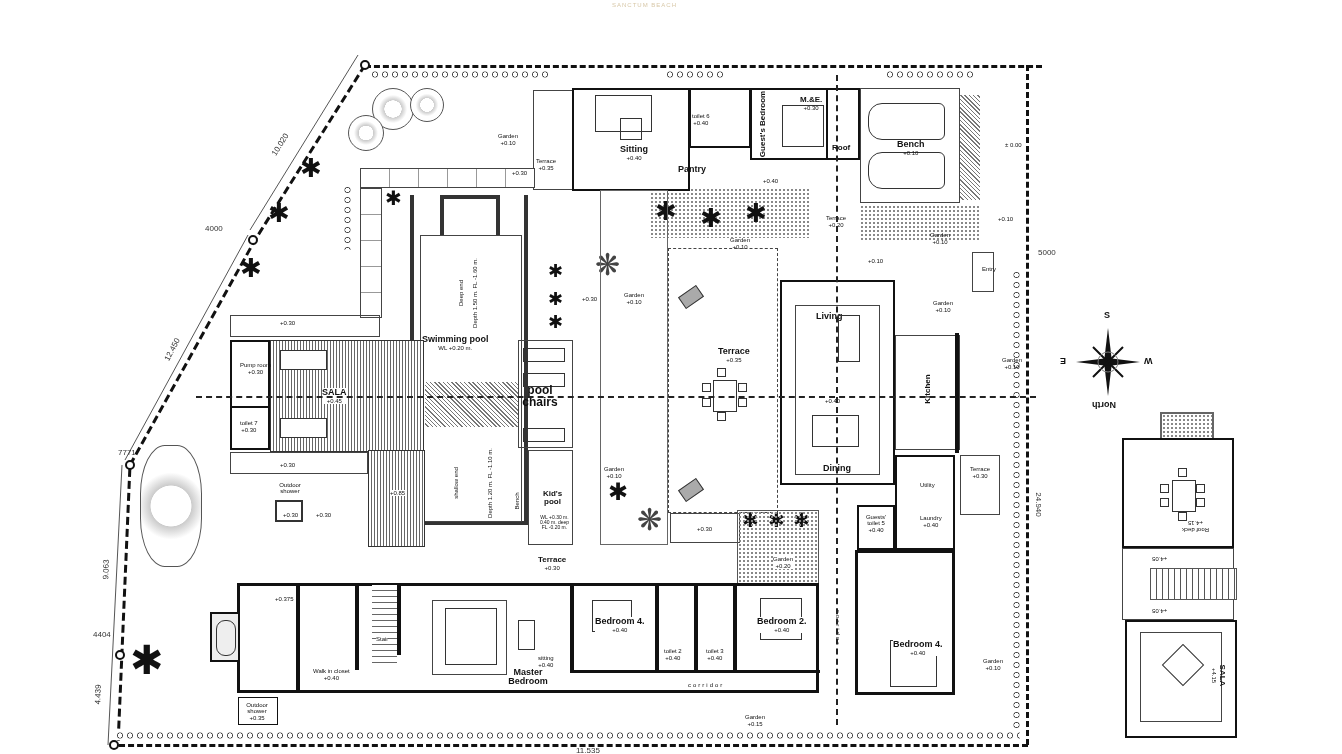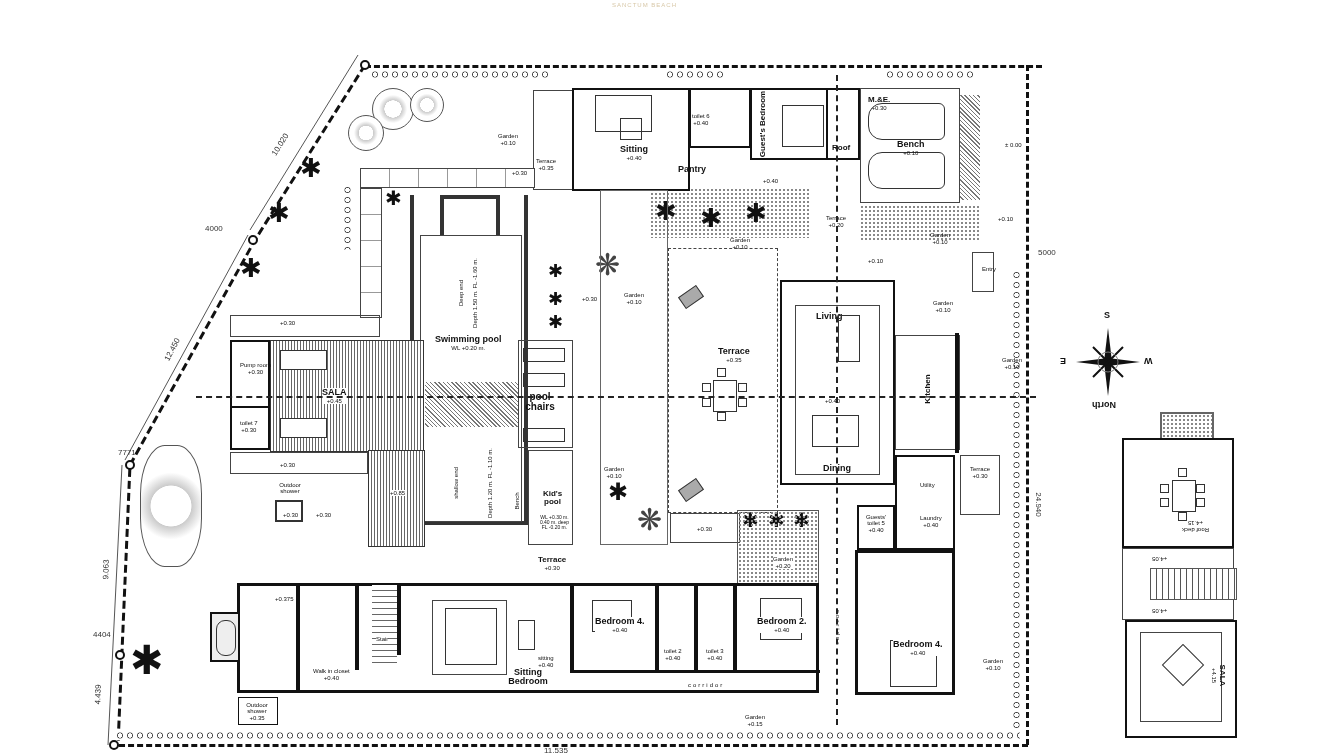--- a/index.html
+++ b/index.html
@@ -50,21 +50,21 @@
   </svg>
   <span class="dim" style="left:268px;top:140px;transform:rotate(-58deg);">10.020</span>
   <span class="dim" style="left:205px;top:224px;">4000</span>
   <span class="dim" style="left:160px;top:345px;transform:rotate(-62deg);">12.450</span>
   <span class="dim" style="left:118px;top:448px;">7771</span>
   <span class="dim" style="left:96px;top:565px;transform:rotate(-88deg);">9.063</span>
   <span class="dim" style="left:93px;top:630px;">4404</span>
   <span class="dim" style="left:88px;top:690px;transform:rotate(-88deg);">4.439</span>
   <span class="dim" style="left:1026px;top:500px;transform:rotate(90deg);">24.940</span>
   <span class="dim" style="left:1038px;top:248px;">5000</span>
-  <span class="dim" style="left:544px;top:746px;">11.535</span>
+  <span class="dim" style="left:576px;top:746px;">11.535</span>
 </div>
 
 <div class="shrub-row" style="left:370px;top:70px;width:180px;"></div>
 <div class="shrub-row" style="left:665px;top:70px;width:60px;"></div>
 <div class="shrub-row" style="left:885px;top:70px;width:90px;"></div>
 <div class="shrub-row" style="left:115px;top:731px;width:905px;"></div>
 <div class="shrub-col" style="left:1012px;top:270px;height:460px;"></div>
 <div class="shrub-col" style="left:343px;top:185px;height:65px;"></div>
 
 <div class="tree" style="left:372px;top:88px;width:40px;height:40px;"></div>
@@ -96,21 +96,21 @@
 <div class="table" style="left:595px;top:95px;width:55px;height:35px;"></div>
 <div class="table" style="left:620px;top:118px;width:20px;height:20px;"></div>
 <div class="lbl" style="left:620px;top:145px;"><span>Sitting</span><span class="lv">+0.40</span></div>
 <div class="lbl" style="left:678px;top:165px;">Pantry</div>
 <div class="room" style="left:690px;top:88px;width:60px;height:60px;border-width:2px 1px;"></div>
 <div class="lbl sm" style="left:692px;top:113px;"><span>toilet 6</span><span class="lv">+0.40</span></div>
 <div class="room" style="left:750px;top:88px;width:78px;height:72px;"></div>
 <div class="table" style="left:782px;top:105px;width:40px;height:40px;"></div>
 <div class="lbl" style="left:730px;top:120px;transform:rotate(-90deg);font-size:8px;">Guest's Bedroom</div>
 <div class="room" style="left:826px;top:88px;width:34px;height:72px;"></div>
-<div class="lbl" style="left:868px;top:96px;font-size:8px;"><span>M.&amp;E.</span><span class="lv">+0.30</span></div>
+<div class="lbl" style="left:800px;top:96px;font-size:8px;"><span>M.&amp;E.</span><span class="lv">+0.30</span></div>
 <div class="lbl" style="left:832px;top:144px;font-size:8px;">Roof</div>
 <div class="thin" style="left:860px;top:88px;width:100px;height:115px;"></div>
 <div class="car" style="left:868px;top:103px;width:75px;height:35px;"></div>
 <div class="car" style="left:868px;top:152px;width:75px;height:35px;"></div>
 <div class="abs hatch" style="left:960px;top:95px;width:20px;height:105px;"></div>
 <div class="lbl" style="left:897px;top:140px;"><span>Bench</span><span class="lv">+0.10</span></div>
 <div class="lbl sm" style="left:1005px;top:142px;">± 0.00</div>
 
 <div class="lbl sm" style="left:498px;top:133px;"><span>Garden</span><span class="lv">+0.10</span></div>
 <div class="lbl sm" style="left:730px;top:237px;"><span>Garden</span><span class="lv">+0.10</span></div>
@@ -124,21 +124,21 @@
 <div class="thin" style="left:360px;top:188px;width:22px;height:130px;background:repeating-linear-gradient(180deg,#fff 0 25px,#999 25px 26px);"></div>
 <div class="thin" style="left:230px;top:315px;width:150px;height:22px;"></div>
 <div class="lbl sm" style="left:280px;top:320px;">+0.30</div>
 <div class="lbl sm" style="left:512px;top:170px;">+0.30</div>
 
 <div class="abs" style="left:410px;top:195px;width:118px;height:330px;border:4px solid #333;box-sizing:border-box;border-top:none;"></div>
 <div class="abs" style="left:440px;top:195px;width:60px;height:40px;border:4px solid #333;border-bottom:none;box-sizing:border-box;"></div>
 <div class="abs" style="left:420px;top:235px;width:100px;height:285px;border:1px solid #444;"></div>
 <div class="lbl sm" style="left:448px;top:290px;transform:rotate(-90deg);">Deep end</div>
 <div class="lbl sm" style="left:440px;top:290px;transform:rotate(-90deg);">Depth 1.50 m. FL -1.60 m.</div>
-<div class="lbl" style="left:435px;top:335px;font-size:9px;"><span>Swimming pool</span><span class="lv">WL +0.20 m.</span></div>
+<div class="lbl" style="left:422px;top:335px;font-size:9px;"><span>Swimming pool</span><span class="lv">WL +0.20 m.</span></div>
 <div class="abs hatch" style="left:425px;top:382px;width:93px;height:45px;"></div>
 <div class="lbl sm" style="left:440px;top:480px;transform:rotate(-90deg);">shallow end</div>
 <div class="lbl sm" style="left:455px;top:480px;transform:rotate(-90deg);">Depth 1.20 m. FL -1.10 m.</div>
 
 <div class="abs vstripe" style="left:270px;top:340px;width:152px;height:110px;border:1px solid #333;"></div>
 <div class="abs vstripe" style="left:368px;top:450px;width:55px;height:95px;border:1px solid #333;"></div>
 <div class="lbl sm" style="left:390px;top:490px;background:#fff;">+0.85</div>
 <div class="table" style="left:280px;top:350px;width:45px;height:18px;background:#fff;"></div>
 <div class="table" style="left:280px;top:418px;width:45px;height:18px;background:#fff;"></div>
 <div class="lbl" style="left:322px;top:388px;background:#fff;"><span>SALA</span><span class="lv">+0.45</span></div>
@@ -150,21 +150,21 @@
 <div class="lbl sm" style="left:280px;top:462px;">+0.30</div>
 <div class="lbl sm" style="left:275px;top:482px;width:30px;white-space:normal;">Outdoor shower</div>
 <div class="thin" style="left:275px;top:500px;width:28px;height:22px;border:2px solid #333;"></div>
 <div class="lbl sm" style="left:283px;top:512px;">+0.30</div>
 <div class="lbl sm" style="left:316px;top:512px;">+0.30</div>
 
 <div class="thin" style="left:518px;top:340px;width:55px;height:108px;"></div>
 <div class="table" style="left:523px;top:348px;width:40px;height:12px;"></div>
 <div class="table" style="left:523px;top:373px;width:40px;height:12px;"></div>
 <div class="table" style="left:523px;top:428px;width:40px;height:12px;"></div>
-<div class="lbl" style="left:520px;top:392px;font-size:10px;width:40px;white-space:normal;">pool chairs</div>
+<div class="lbl" style="left:520px;top:384px;font-size:12px;width:40px;white-space:normal;">pool chairs</div>
 <div class="thin" style="left:528px;top:450px;width:45px;height:95px;"></div>
 <div class="lbl" style="left:540px;top:490px;font-size:8px;width:25px;white-space:normal;">Kid's pool</div>
 <div class="lbl sm" style="left:537px;top:515px;width:35px;white-space:normal;font-size:5px;">WL +0.30 m. 0.40 m. deep FL -0.20 m.</div>
 <div class="lbl sm" style="left:508px;top:498px;transform:rotate(-90deg);">Bench</div>
 <div class="lbl" style="left:538px;top:556px;font-size:8px;"><span>Terrace</span><span class="lv">+0.30</span></div>
 
 <div class="thin" style="left:600px;top:190px;width:68px;height:355px;border:1px solid #666;"></div>
 <div class="lbl sm" style="left:624px;top:292px;"><span>Garden</span><span class="lv">+0.10</span></div>
 <div class="lbl sm" style="left:604px;top:466px;"><span>Garden</span><span class="lv">+0.10</span></div>
 <div class="lbl sm" style="left:582px;top:296px;">+0.30</div>
@@ -219,21 +219,21 @@
 <div class="wall" style="left:296px;top:585px;width:4px;height:105px;"></div>
 <div class="wall" style="left:355px;top:585px;width:4px;height:85px;"></div>
 <div class="lbl sm" style="left:313px;top:668px;"><span>Walk in closet</span><span class="lv">+0.40</span></div>
 <div class="abs" style="left:372px;top:585px;width:25px;height:80px;background:repeating-linear-gradient(180deg,#fff 0 5px,#666 5px 6px);"></div>
 <div class="lbl sm" style="left:376px;top:636px;background:#fff;">Stair</div>
 <div class="wall" style="left:397px;top:585px;width:4px;height:70px;"></div>
 <div class="thin" style="left:432px;top:600px;width:75px;height:75px;"></div>
 <div class="table" style="left:445px;top:608px;width:50px;height:55px;"></div>
 <div class="table" style="left:518px;top:620px;width:15px;height:28px;"></div>
 <div class="lbl sm" style="left:538px;top:655px;"><span>sitting</span><span class="lv">+0.40</span></div>
-<div class="lbl" style="left:508px;top:668px;width:40px;white-space:normal;">Sitting Bedroom</div>
+<div class="lbl" style="left:508px;top:668px;width:40px;white-space:normal;">Master Bedroom</div>
 <div class="wall" style="left:570px;top:585px;width:4px;height:85px;"></div>
 <div class="table" style="left:592px;top:600px;width:38px;height:30px;"></div>
 <div class="lbl" style="left:595px;top:617px;background:#fff;"><span>Bedroom 4.</span><span class="lv">+0.40</span></div>
 <div class="wall" style="left:655px;top:583px;width:4px;height:90px;"></div>
 <div class="wall" style="left:694px;top:583px;width:4px;height:90px;"></div>
 <div class="wall" style="left:733px;top:583px;width:4px;height:90px;"></div>
 <div class="lbl sm" style="left:664px;top:648px;"><span>toilet 2</span><span class="lv">+0.40</span></div>
 <div class="lbl sm" style="left:706px;top:648px;"><span>toilet 3</span><span class="lv">+0.40</span></div>
 <div class="table" style="left:760px;top:598px;width:40px;height:40px;"></div>
 <div class="lbl" style="left:757px;top:617px;background:#fff;"><span>Bedroom 2.</span><span class="lv">+0.40</span></div>

